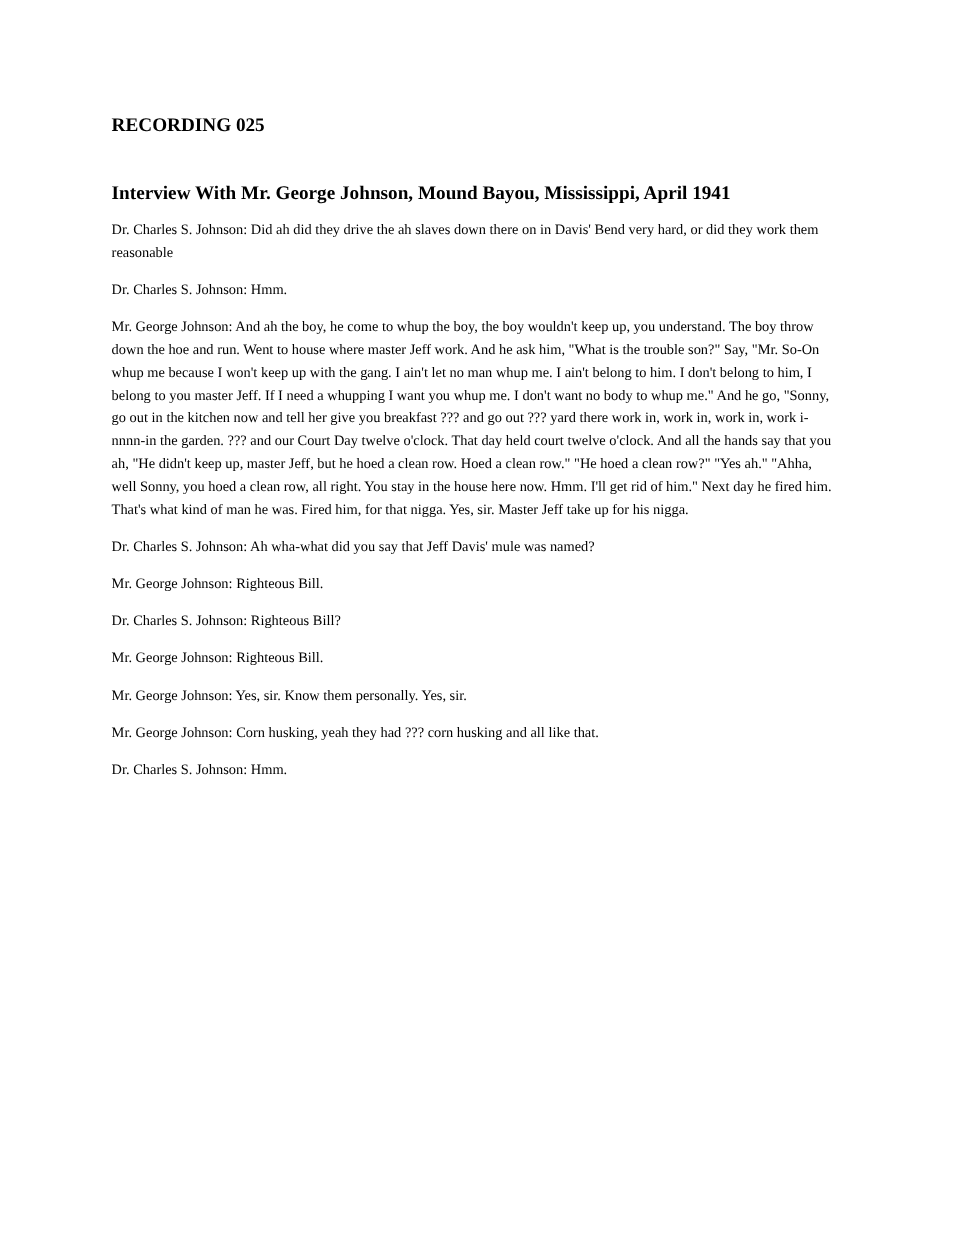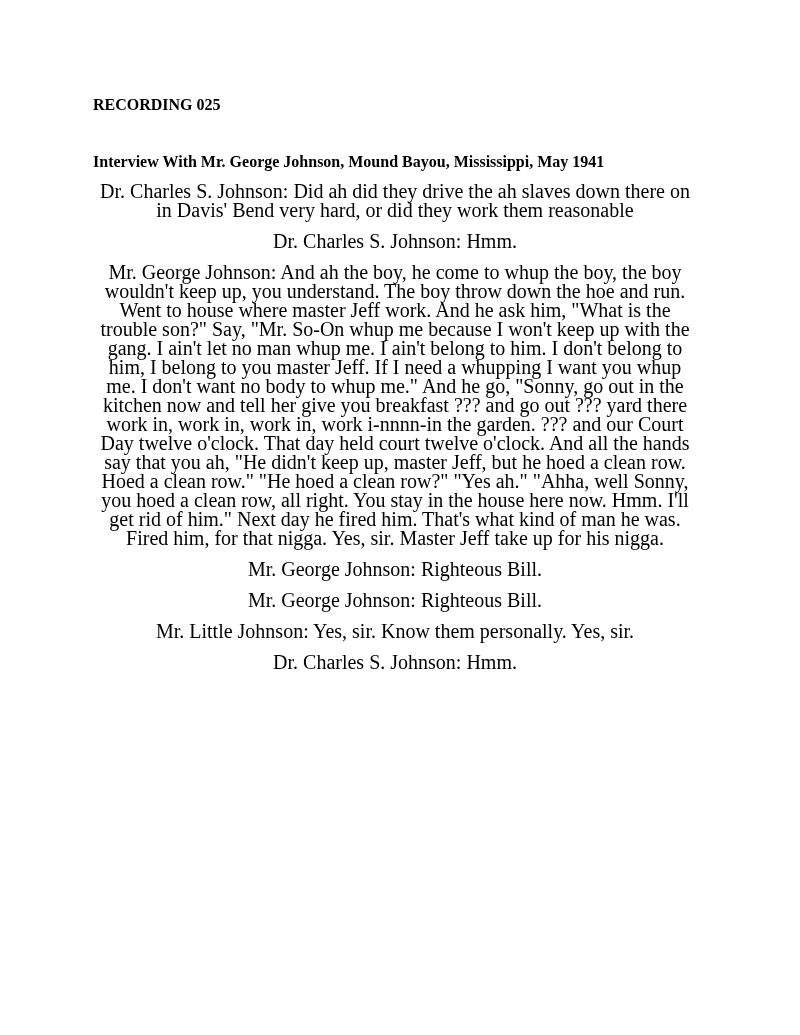--- a/index.html
+++ b/index.html
@@ -27,32 +27,35 @@
     font-weight: bold;
     margin: 0 0 38px 0;
   }
   .interview-title {
     font-size: 16px;
     line-height: 19px;
     font-weight: bold;
     margin: 0 0 11px 0;
   }
   .para {
-    font-size: 20px;
+    font-size: 12px;
     line-height: 19px;
     margin: 0 0 12px 0;
-    text-align: center;
+    text-align: left;
   }
 </style>
 </head>
 <body>
 
 <div class="page">
   <h1 class="recording-heading">RECORDING 025</h1>
-  <h2 class="interview-title">Interview With Mr. George Johnson, Mound Bayou, Mississippi, May 1941</h2>
+  <h2 class="interview-title">Interview With Mr. George Johnson, Mound Bayou, Mississippi, April 1941</h2>
   <p class="para">Dr. Charles S. Johnson: Did ah did they drive the ah slaves down there on in Davis' Bend very hard, or did they work them reasonable</p>
   <p class="para">Dr. Charles S. Johnson: Hmm.</p>
   <p class="para">Mr. George Johnson: And ah the boy, he come to whup the boy, the boy wouldn't keep up, you understand. The boy throw down the hoe and run. Went to house where master Jeff work. And he ask him, "What is the trouble son?" Say, "Mr. So-On whup me because I won't keep up with the gang. I ain't let no man whup me. I ain't belong to him. I don't belong to him, I belong to you master Jeff. If I need a whupping I want you whup me. I don't want no body to whup me." And he go, "Sonny, go out in the kitchen now and tell her give you breakfast ??? and go out ??? yard there work in, work in, work in, work i-nnnn-in the garden. ??? and our Court Day twelve o'clock. That day held court twelve o'clock. And all the hands say that you ah, "He didn't keep up, master Jeff, but he hoed a clean row. Hoed a clean row." "He hoed a clean row?" "Yes ah." "Ahha, well Sonny, you hoed a clean row, all right. You stay in the house here now. Hmm. I'll get rid of him." Next day he fired him. That's what kind of man he was. Fired him, for that nigga. Yes, sir. Master Jeff take up for his nigga.</p>
+  <p class="para">Dr. Charles S. Johnson: Ah wha-what did you say that Jeff Davis' mule was named?</p>
   <p class="para">Mr. George Johnson: Righteous Bill.</p>
+  <p class="para">Dr. Charles S. Johnson: Righteous Bill?</p>
   <p class="para">Mr. George Johnson: Righteous Bill.</p>
-  <p class="para">Mr. Little Johnson: Yes, sir. Know them personally. Yes, sir.</p>
+  <p class="para">Mr. George Johnson: Yes, sir. Know them personally. Yes, sir.</p>
+  <p class="para">Mr. George Johnson: Corn husking, yeah they had ??? corn husking and all like that.</p>
   <p class="para">Dr. Charles S. Johnson: Hmm.</p>
 </div>
 
 </body></html>

